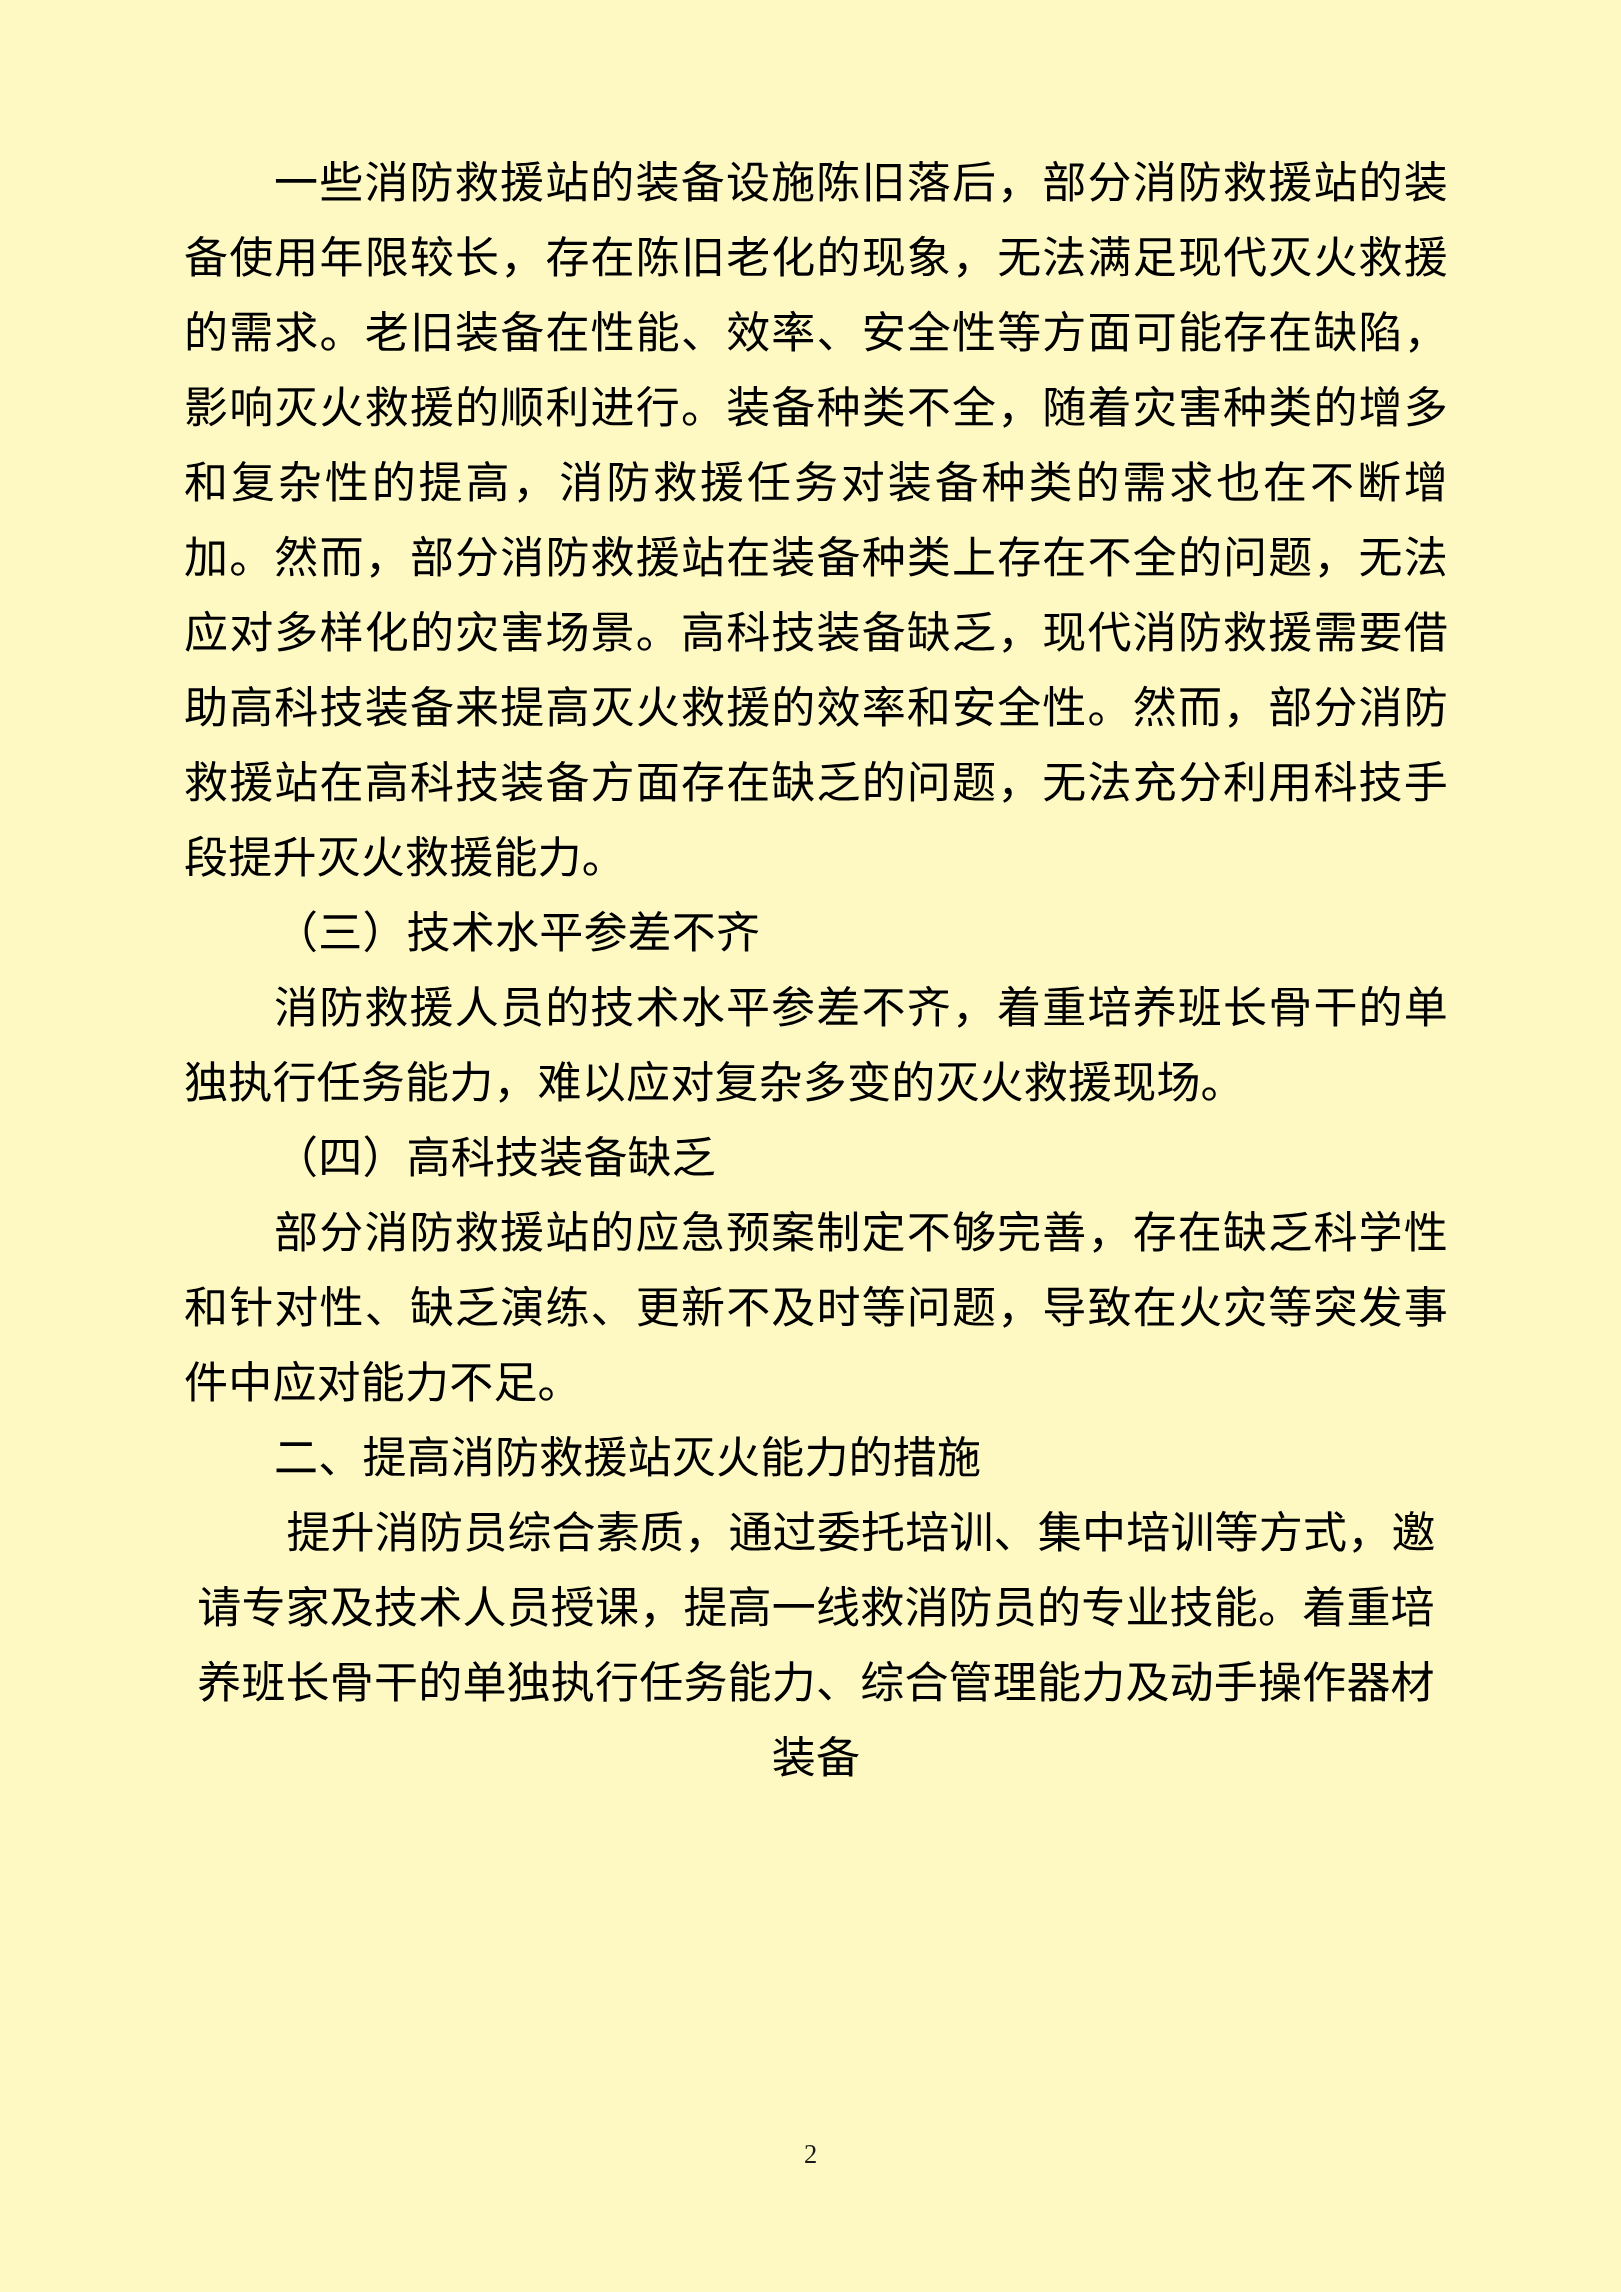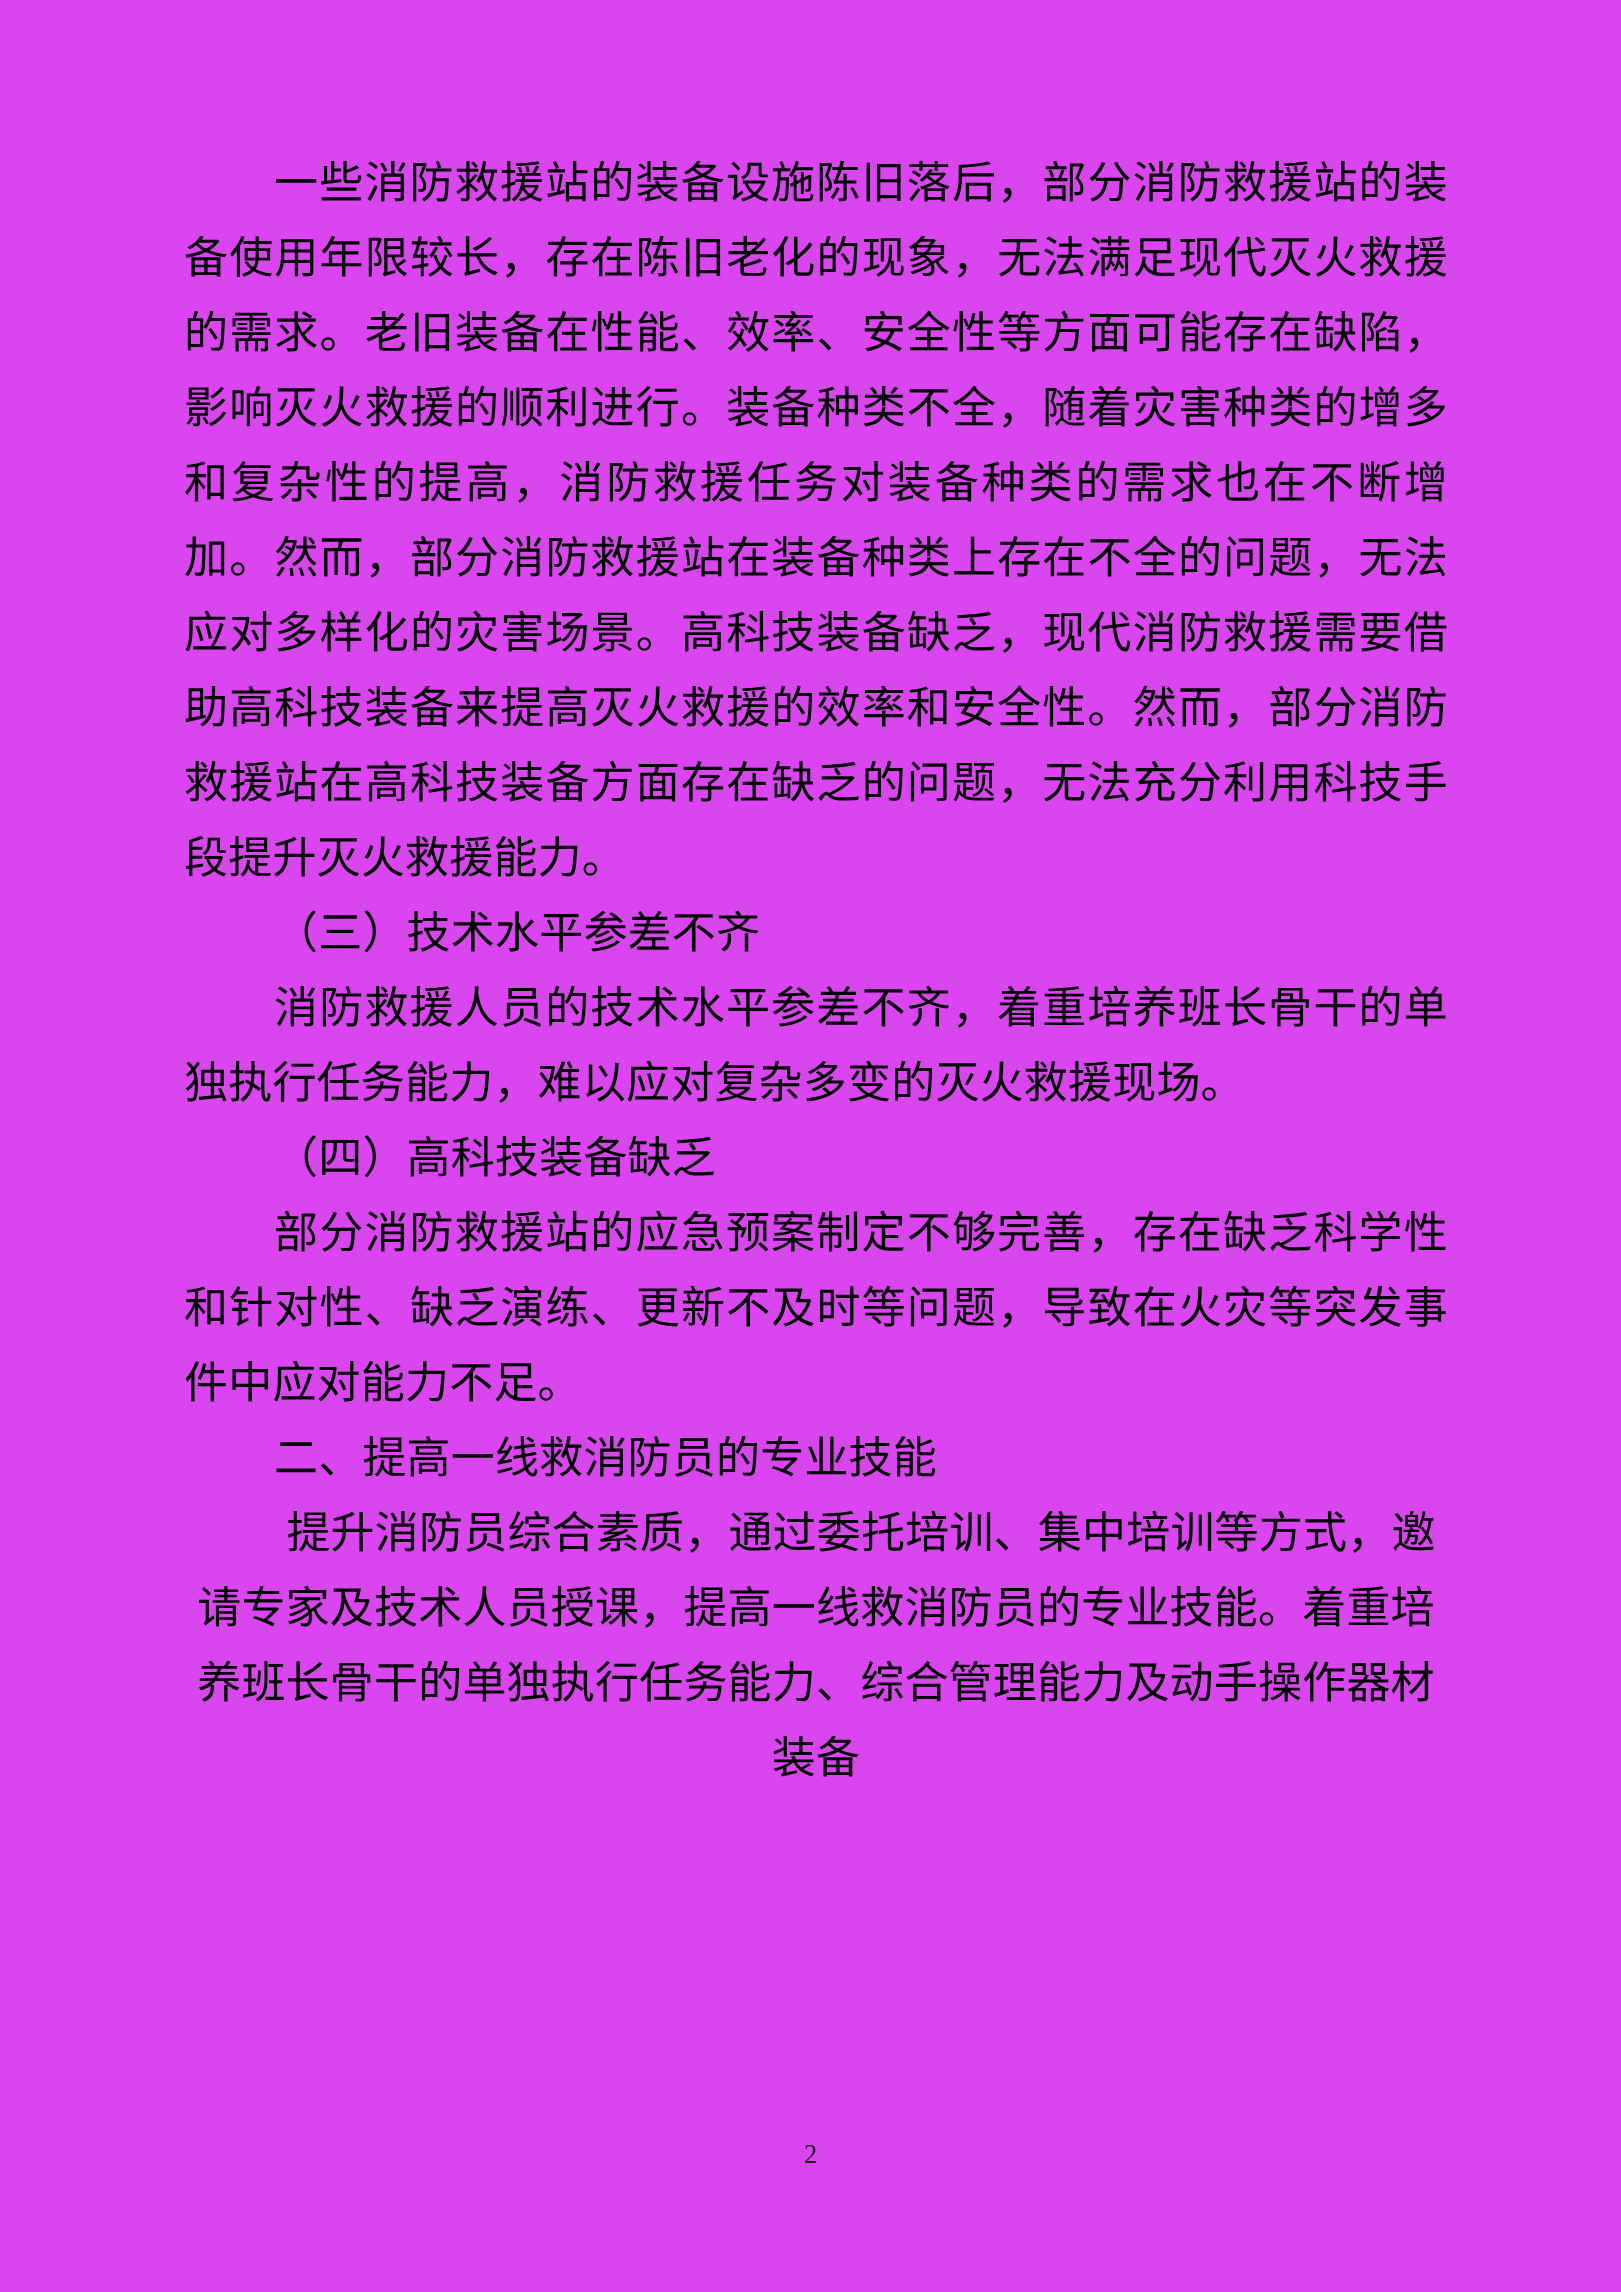--- a/index.html
+++ b/index.html
@@ -6,21 +6,21 @@
   html, body {
     margin: 0;
     padding: 0;
     background: #ffffff;
   }
   .page {
     position: relative;
     width: 1621px;
     height: 2293px;
     margin: 0 auto;
-    background: #d946ef;
+    background: #fef9c3;
     box-sizing: border-box;
     overflow: hidden;
   }
   .content {
     position: absolute;
     left: 184px;
     top: 145px;
     width: 1264px;
   }
   .para,
@@ -73,21 +73,21 @@
     <p class="para">一些消防救援站的装备设施陈旧落后，部分消防救援站的装备使用年限较长，存在陈旧老化的现象，无法满足现代灭火救援的需求。老旧装备在性能、效率、安全性等方面可能存在缺陷，影响灭火救援的顺利进行。装备种类不全，随着灾害种类的增多和复杂性的提高，消防救援任务对装备种类的需求也在不断增加。然而，部分消防救援站在装备种类上存在不全的问题，无法应对多样化的灾害场景。高科技装备缺乏，现代消防救援需要借助高科技装备来提高灭火救援的效率和安全性。然而，部分消防救援站在高科技装备方面存在缺乏的问题，无法充分利用科技手段提升灭火救援能力。</p>
 
     <p class="heading">（三）技术水平参差不齐</p>
 
     <p class="para">消防救援人员的技术水平参差不齐，着重培养班长骨干的单独执行任务能力，难以应对复杂多变的灭火救援现场。</p>
 
     <p class="heading">（四）高科技装备缺乏</p>
 
     <p class="para">部分消防救援站的应急预案制定不够完善，存在缺乏科学性和针对性、缺乏演练、更新不及时等问题，导致在火灾等突发事件中应对能力不足。</p>
 
-    <p class="section-heading">二、提高一线救消防员的专业技能</p>
+    <p class="section-heading">二、提高消防救援站灭火能力的措施</p>
 
 
     <p class="para">提升消防员综合素质，通过委托培训、集中培训等方式，邀请专家及技术人员授课，提高一线救消防员的专业技能。着重培养班长骨干的单独执行任务能力、综合管理能力及动手操作器材装备</p>
 
   </div>
 
   <div class="page-number">2</div>
 
 </div>
 

